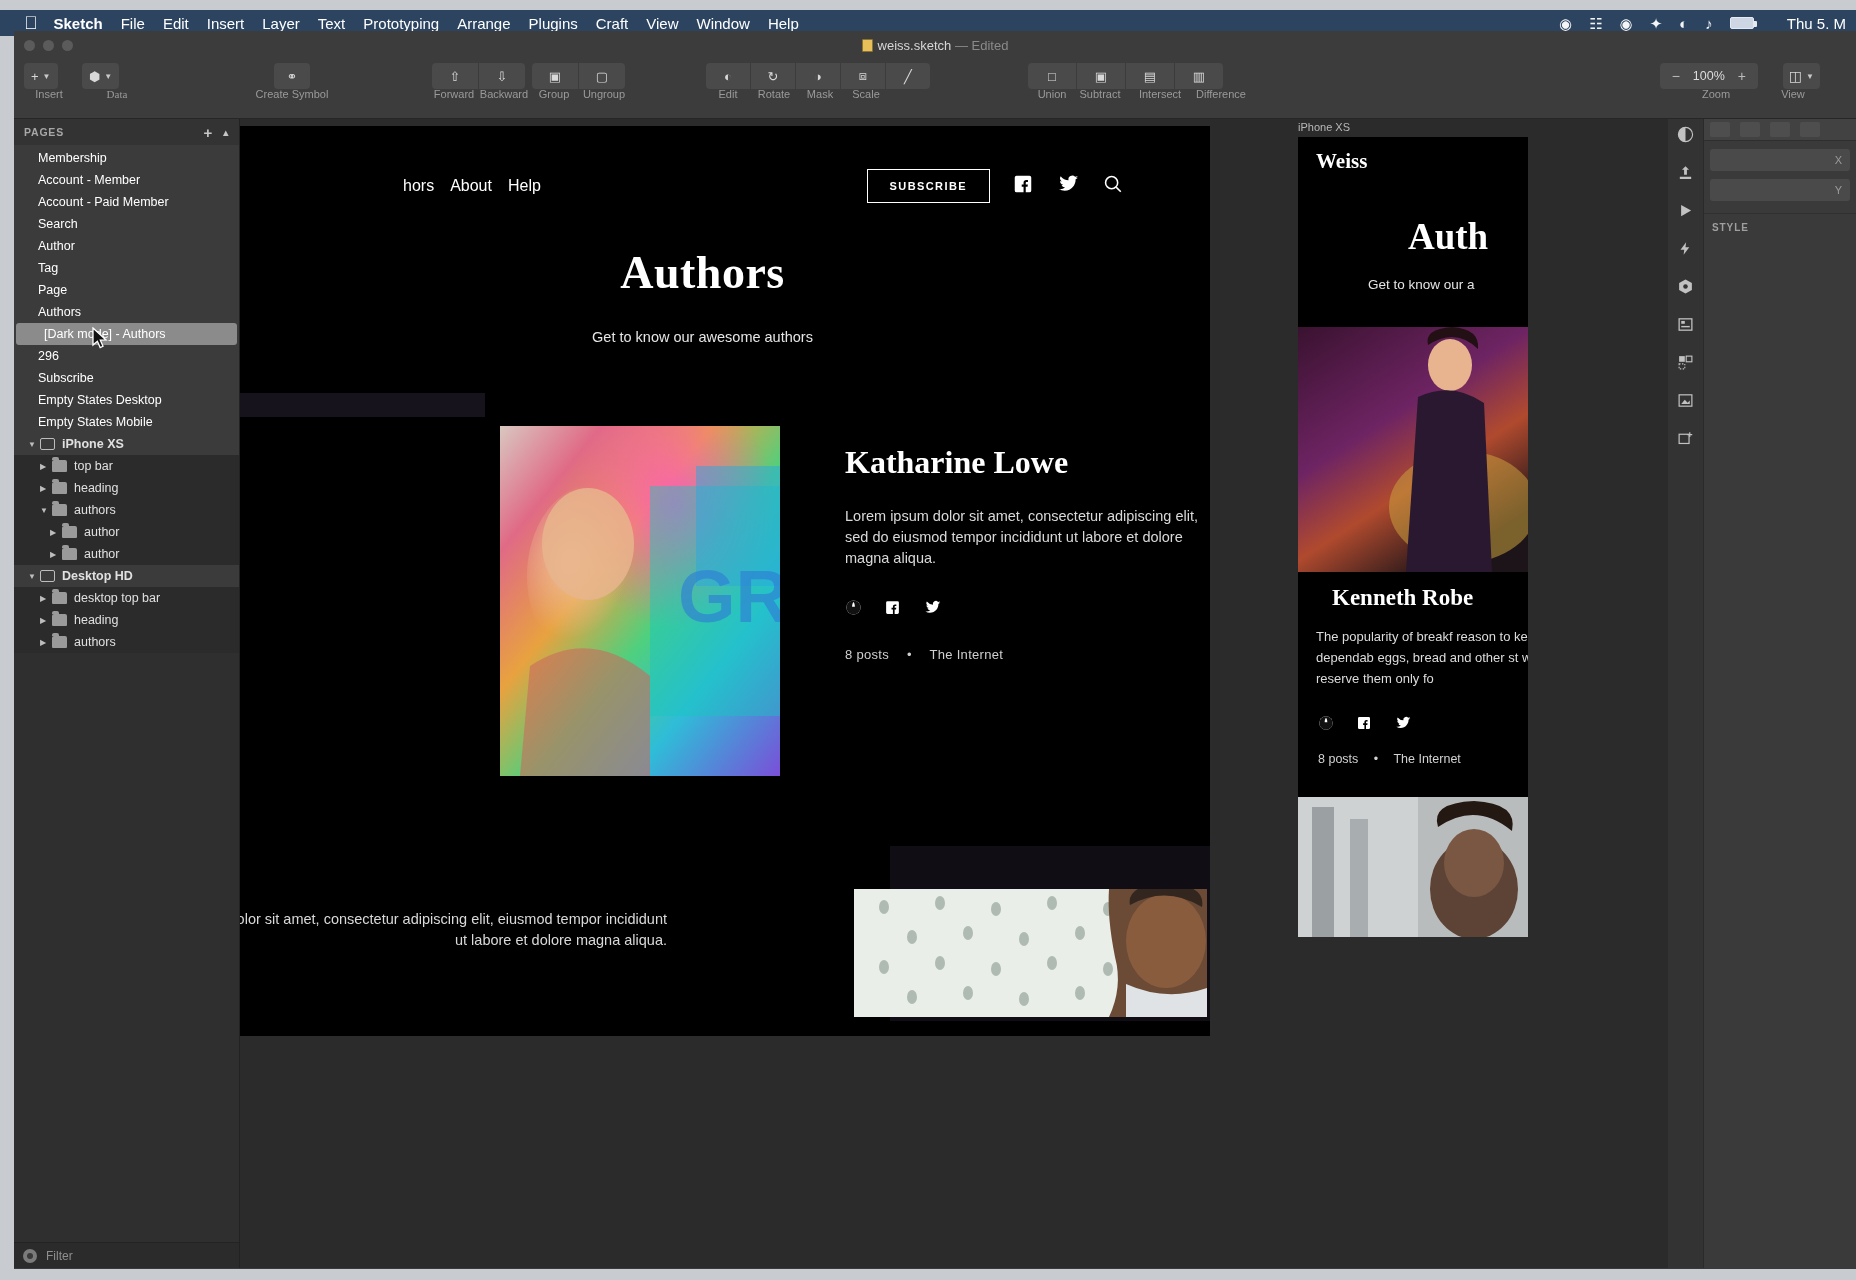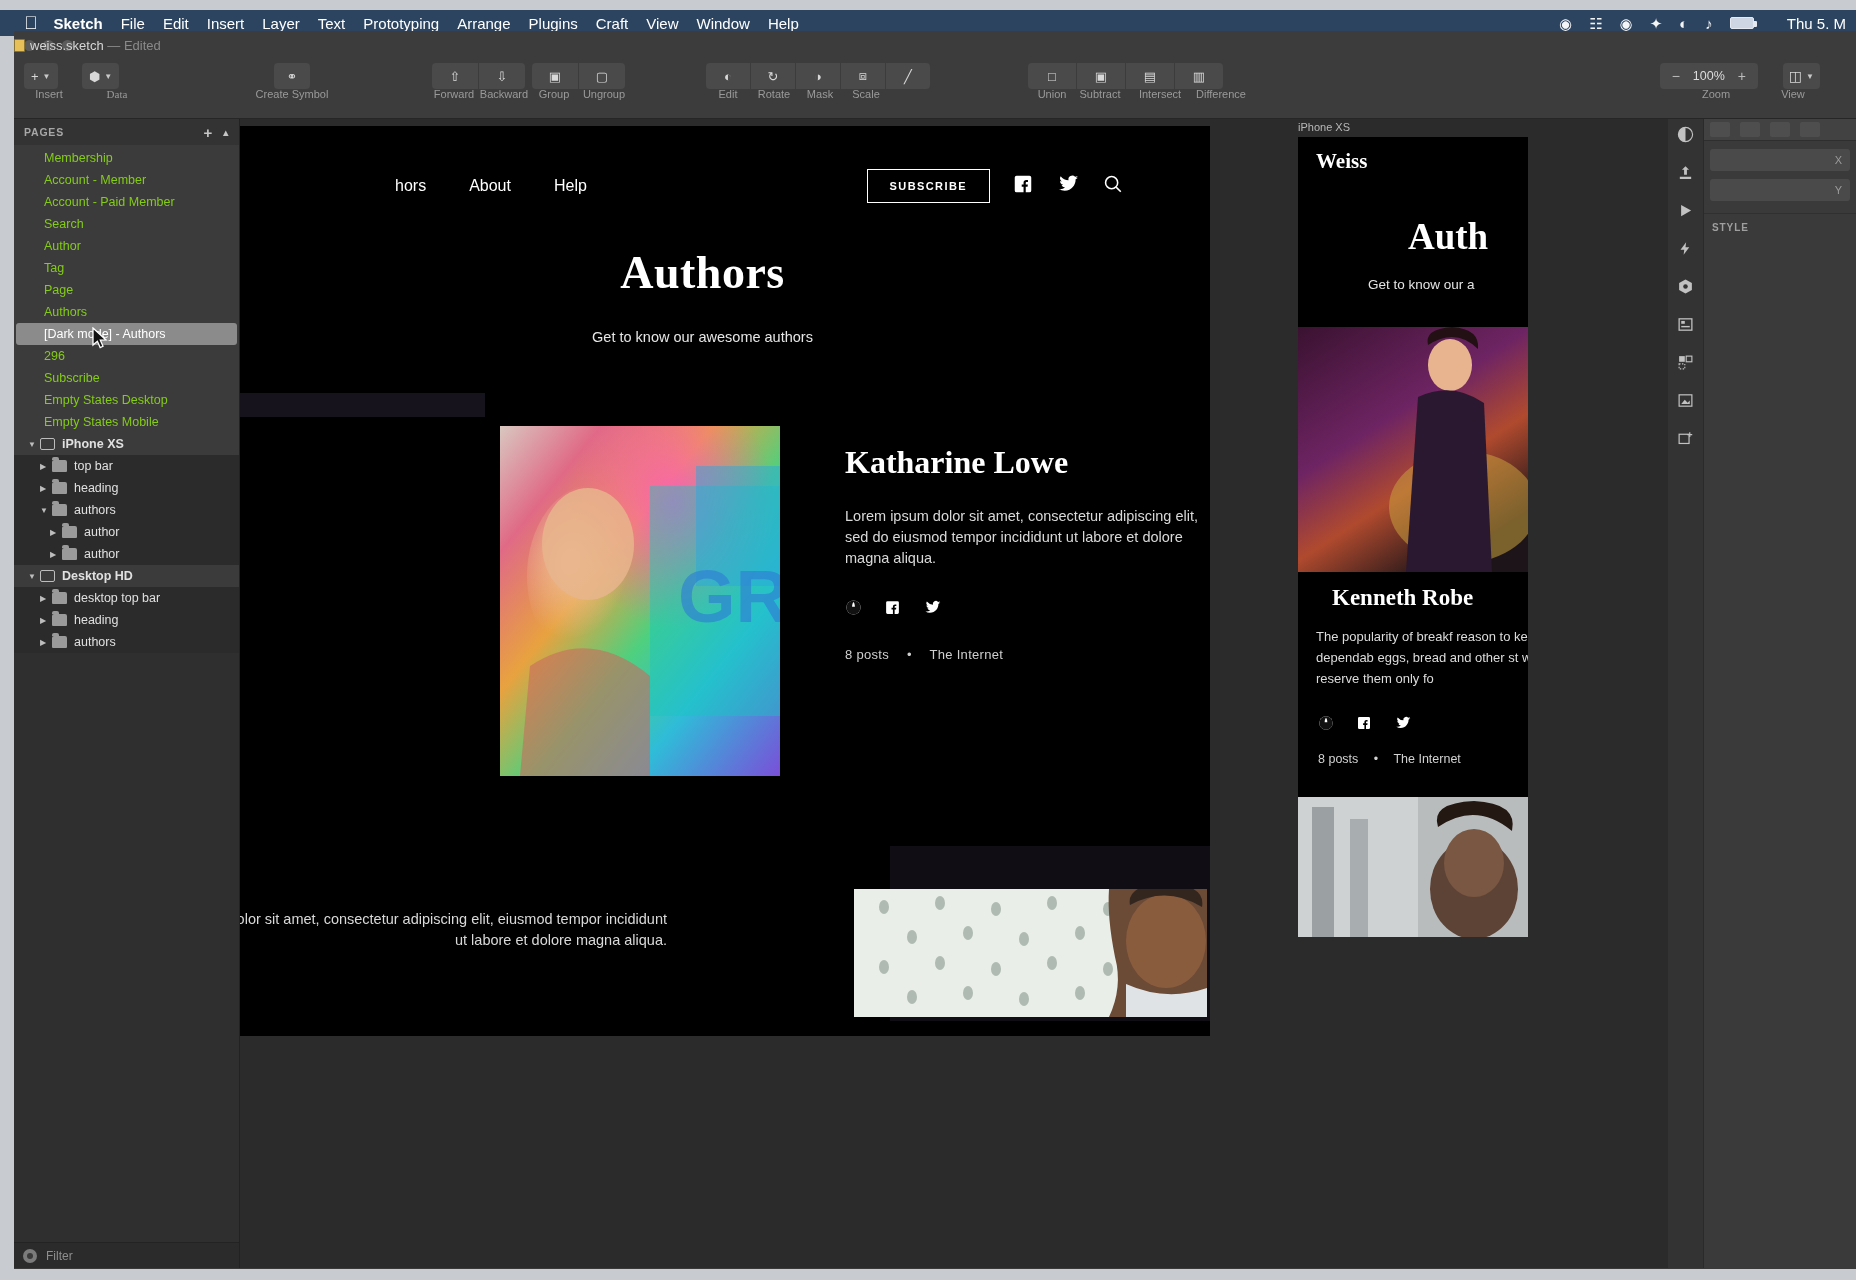--- a/index.html
+++ b/index.html
@@ -39,21 +39,21 @@
     background: #3a3a3a;
     overflow: hidden;
   }
   .titlebar {
     position: relative; height: 28px; background: #3c3c3c;
     display: flex; align-items: center;
   }
   .traffic { display: flex; gap: 8px; margin-left: 10px; }
   .traffic i { width: 11px; height: 11px; border-radius: 50%; background: #5b5b5b; display: block; }
   .doctitle {
-    position: absolute; left: 0; right: 0; 
+    position: absolute; left: 0; right: 0; text-align: center;
     font-size: 13px; color: #d6d6d6; pointer-events: none;
   }
   .doctitle .dot { display:inline-block; width:11px; height:13px; background:#e8c05a; border:1px solid #8a7433; vertical-align:-2px; margin-right:5px; border-radius:1px;}
   .doctitle .edited { color: #8a8a8a; }
 
   
   .toolbar {
     height: 60px; background: #3c3c3c; position: relative;
     border-bottom: 1px solid #262626;
   }
@@ -92,22 +92,22 @@
   }
   .pages-header {
     height: 26px; display: flex; align-items: center; padding: 0 10px;
     color: #a7a7a7; font-size: 10.5px; letter-spacing: .8px; font-weight: bold;
     background: #333333;
   }
   .pages-header .sp { flex: 1; }
   .pages-header .ic { color: #c6c6c6; font-size: 15px; margin-left: 10px; }
   .pages-list { background: #3b3b3b; padding-top: 2px; }
   .page-item {
-    height: 22px; display: flex; align-items: center; padding-left: 30px;
-    font-size: 12.5px; color: #84cc16;
+    height: 22px; display: flex; align-items: center; padding-left: 24px;
+    font-size: 12.5px; color: #ffffff;
   }
   .page-item.sel { background: #8b8b8b; color: #ffffff; border-radius: 3px; margin: 0 2px; padding-left: 28px; }
   .layers { background: #2f2f2f; flex: 1; overflow: hidden; }
   .layer-row { height: 22px; display: flex; align-items: center; font-size: 12.5px; color: #e0e0e0; }
   .layer-row.artboard { background: #3b3b3b; font-weight: bold; padding-left: 14px; }
   .layer-row.child { padding-left: 26px; background: #2b2b2b; }
   .layer-row.child2 { padding-left: 36px; background: #2b2b2b; }
   .tri { width: 12px; font-size: 8px; color: #bdbdbd; display:inline-block; }
   .ficon { width: 15px; height: 12px; background: #9a9a9a; border-radius: 2px 2px 1px 1px; margin-right: 7px; position: relative; display:inline-block; }
   .ficon:before { content:""; position:absolute; left:0; top:-3px; width:7px; height:3px; background:#9a9a9a; border-radius:2px 2px 0 0;}
@@ -122,21 +122,21 @@
 
   
   .canvas { position: absolute; left: 226px; top: 0; right: 188px; height: 1149px; background: #2b2b2b; overflow: hidden; }
   .artboard-label { position: absolute; font-size: 11px; color: #b8b8b8; }
 
   .ab-desktop {
     position: absolute; left: -45px; top: 7px; width: 1015px; height: 910px;
     background: #000000; overflow: hidden;
   }
   .dnav { position: absolute; left: 0; top: 30px; width: 100%; height: 60px; display:flex; align-items:center; }
-  .dnav .links { position:absolute; left: 200px; display: flex; gap: 43px; font-size: 16px; color: #ffffff; text-align: right; }
+  .dnav .links { position:absolute; left: 208px; display: flex; gap: 16px; font-size: 16px; color: #ffffff; text-align: right; }
   .dnav .right { position: absolute; right: 86px; display: flex; align-items: center; gap: 22px; }
   .subscribe {
     border: 1.5px solid #ffffff; color: #ffffff; font-size: 11px; letter-spacing: 1.4px;
     padding: 10px 22px; font-weight: bold;
   }
   .wicon { fill: #ffffff; }
 
   .dhead { position: absolute; left: 0; top: 120px; width: 100%; text-align: center; }
   .dhead h1 { font-family: "Liberation Serif", serif; font-size: 46px; color: #fff; font-weight: bold; letter-spacing: .5px; }
   .dhead p { margin-top: 30px; font-size: 14.5px; color: #e6e6e6; }

